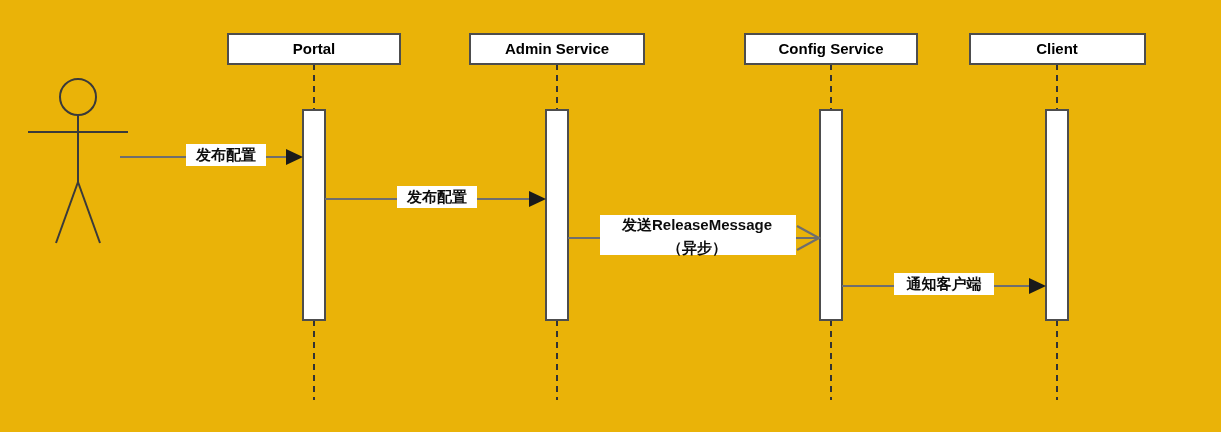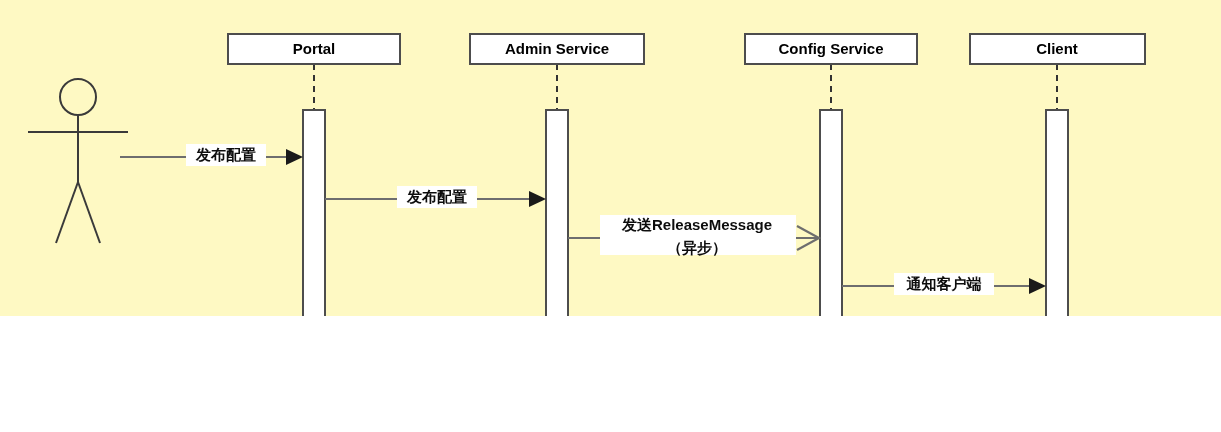--- a/index.html
+++ b/index.html
@@ -6,22 +6,22 @@
     margin: 0;
     padding: 0;
     background: #ffffff;
   }
   body {
     font-family: "Liberation Sans", "DejaVu Sans", sans-serif;
   }
   #diagram-root {
     position: relative;
     width: 1221px;
-    height: 316px;
-    background: #fef9c3;
+    height: 432px;
+    background: #eab308;
     overflow: hidden;
   }
   #diagram-svg {
     position: absolute;
     left: 0;
     top: 0;
     width: 1221px;
     height: 432px;
   }
   .participant-label {

